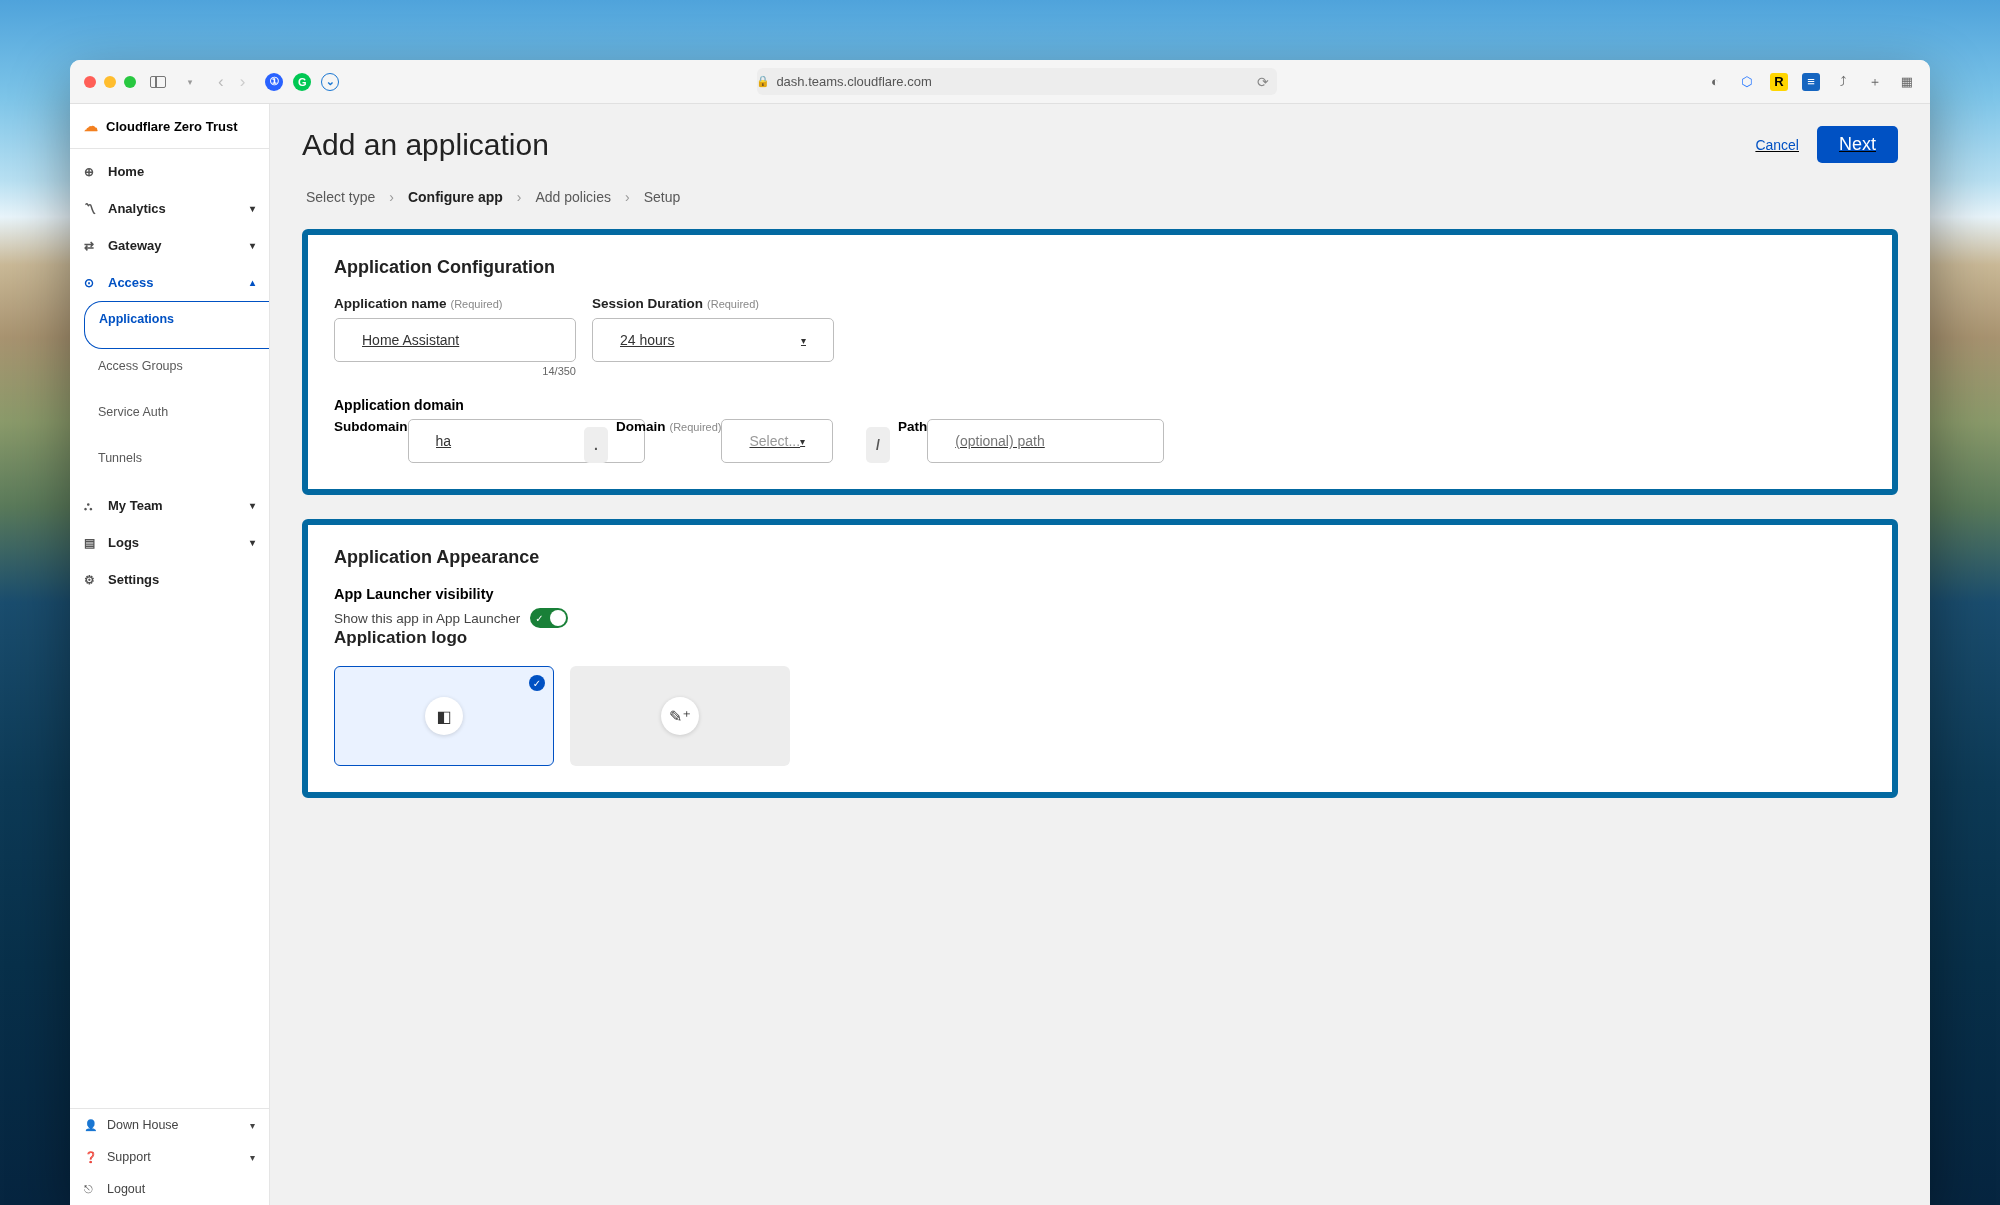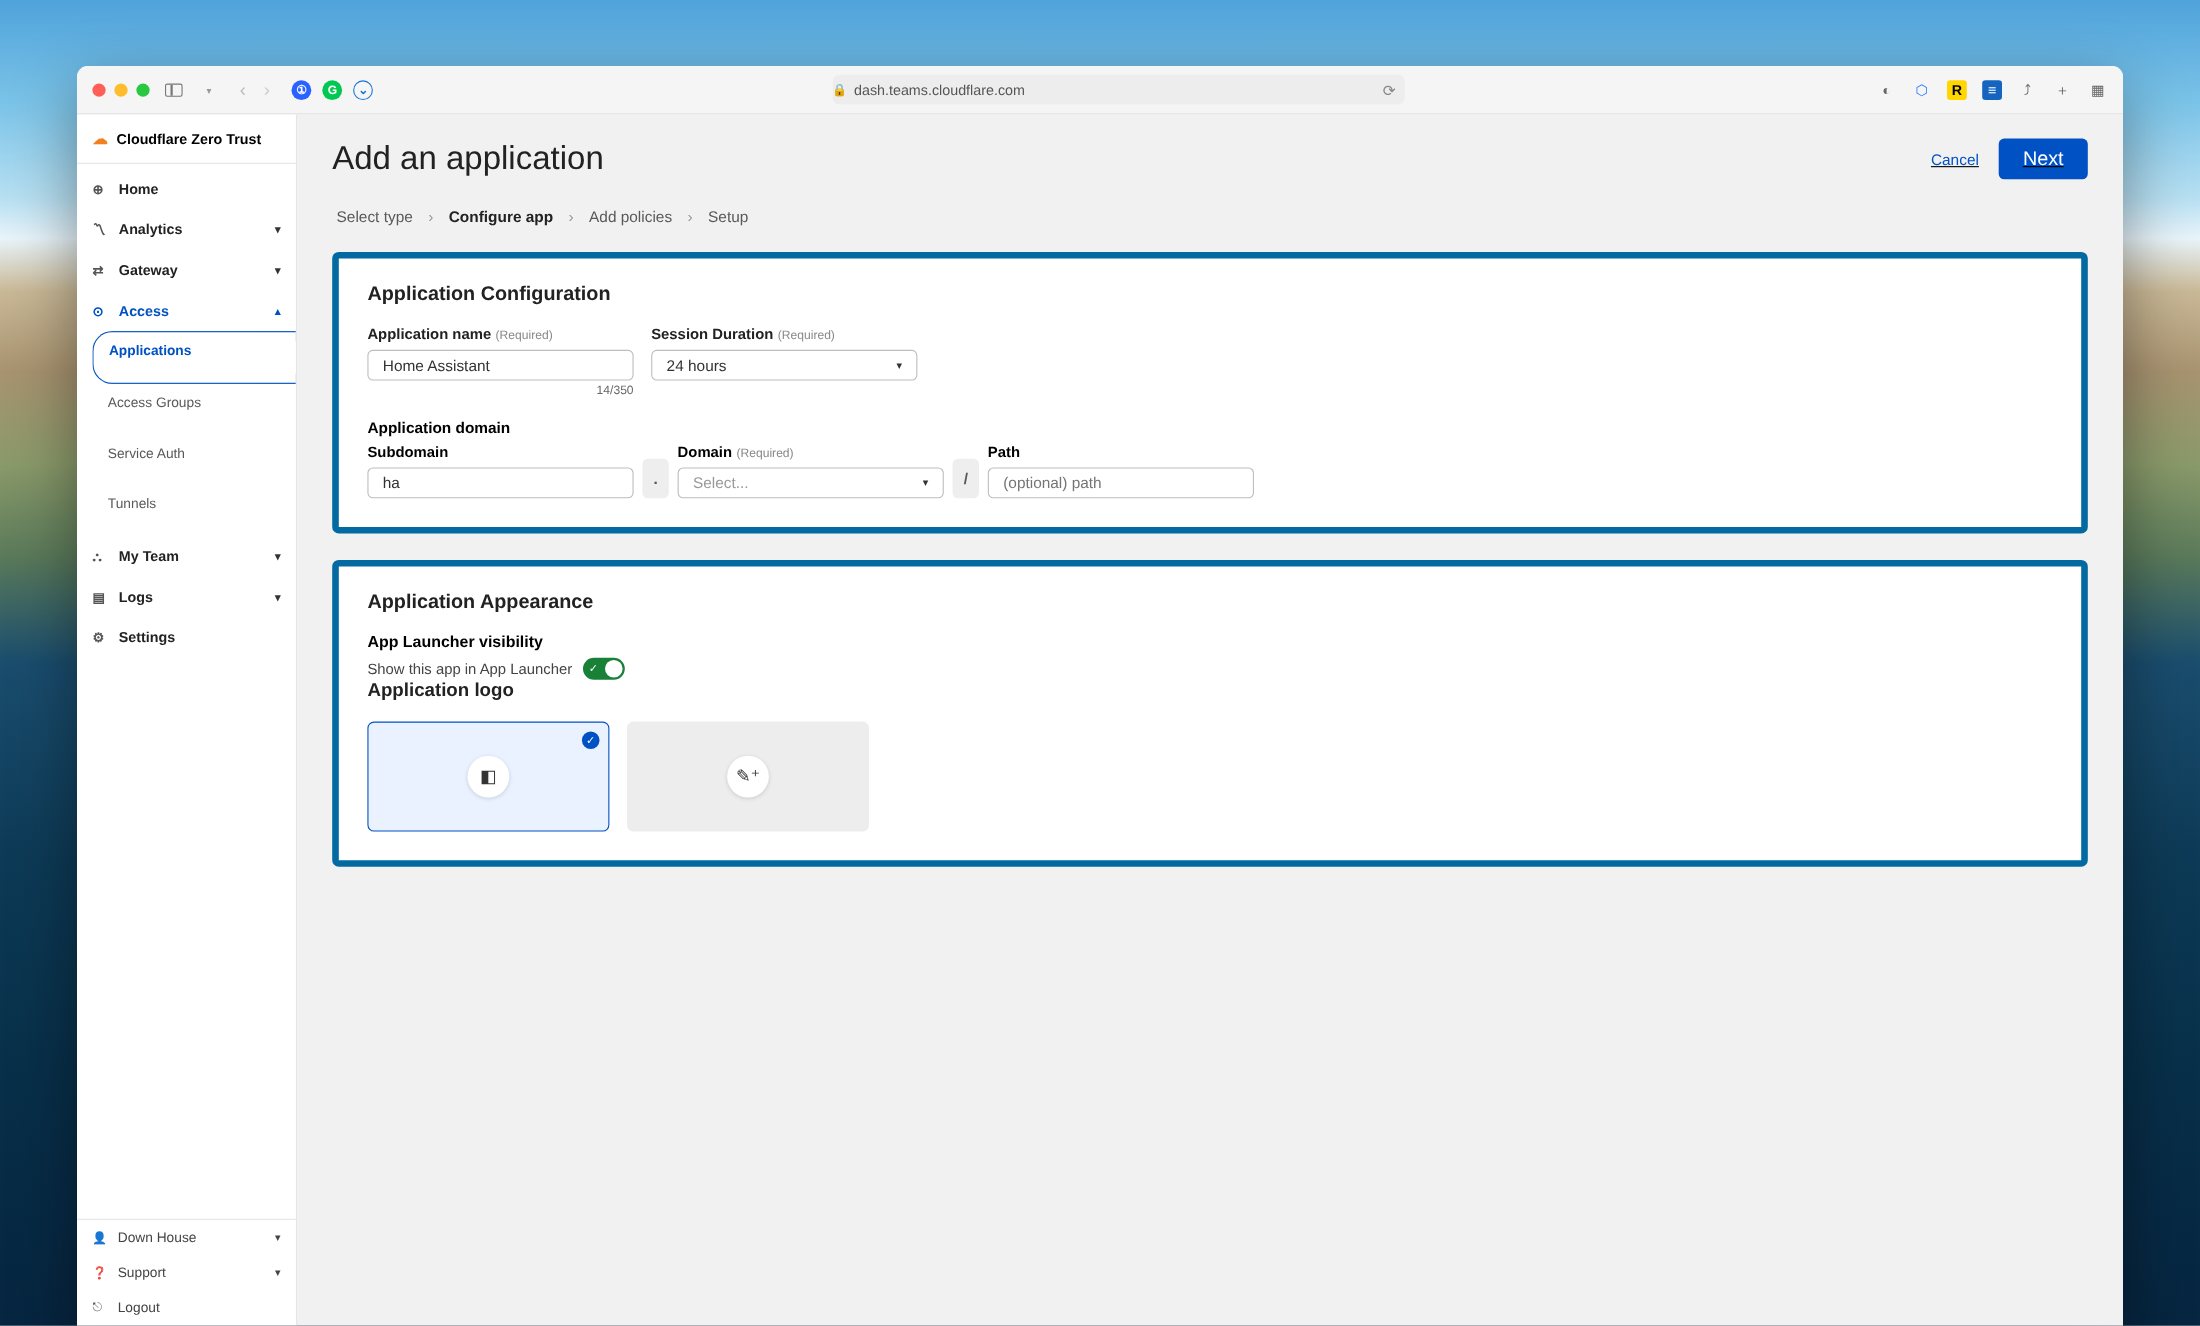--- a/index.html
+++ b/index.html
@@ -74,27 +74,27 @@
 .crumbs { display: flex; gap: 14px; font-size: 14px; color: #595959; margin-bottom: 24px; padding-left: 4px; }
 .crumbs .sep { color: #999; }
 .crumbs .cur { color: #222; font-weight: 600; }
 
 .card { background: #fff; border: 6px solid #0369a1; border-radius: 6px; padding: 22px 26px 26px; margin-bottom: 24px; }
 .card h2 { font-size: 18px; font-weight: 700; margin-bottom: 18px; color: #222; }
 .row { display: flex; gap: 16px; }
 .field { display: flex; flex-direction: column; }
 .field-label { font-size: 13.5px; font-weight: 600; margin-bottom: 7px; color: #222; }
 .req { font-size: 11px; color: #888; font-weight: 400; margin-left: 4px; }
-.input, .select { height: 28px; border: 1px solid #bdbdbd; border-radius: 5px; padding: 0 13px; font-size: 14px; color: #333; background: #fff; }
+.input, .select { height: 44px; border: 1px solid #bdbdbd; border-radius: 5px; padding: 0 27px; font-size: 14px; color: #333; background: #fff; text-decoration: underline; }
 .select { display: flex; align-items: center; justify-content: space-between; cursor: pointer; }
 .select .arrow { font-size: 10px; color: #333; }
 .counter { font-size: 11px; color: #666; text-align: right; margin-top: 3px; }
 .subhead { font-size: 14px; font-weight: 700; margin: 20px 0 6px; }
 .domain-row { display: flex; align-items: flex-end; gap: 8px; }
-.domain-field { display: flex; flex-direction: column; }
+.domain-field { display: flex; flex-direction: row; }
 .domain-label { font-size: 13.5px; font-weight: 600; margin-bottom: 7px; }
 .sep-box { height: 36px; width: 24px; background: #eee; border-radius: 5px; display: flex; align-items: center; justify-content: center; font-size: 14px; font-weight: 700; color: #555; }
 .placeholder { color: #999; }
 
 .card h3 { font-size: 14.5px; font-weight: 700; margin-bottom: 6px; }
 .toggle-row { display: flex; align-items: center; gap: 10px; }
 .toggle-desc { font-size: 13.5px; color: #444; }
 .toggle { width: 38px; height: 20px; background: #198038; border-radius: 10px; position: relative; cursor: pointer; }
 .toggle .check { position: absolute; left: 5px; top: 50%; transform: translateY(-50%); color: #fff; font-size: 10px; }
 .toggle .knob { position: absolute; right: 2px; top: 2px; width: 16px; height: 16px; background: #fff; border-radius: 50%; }

